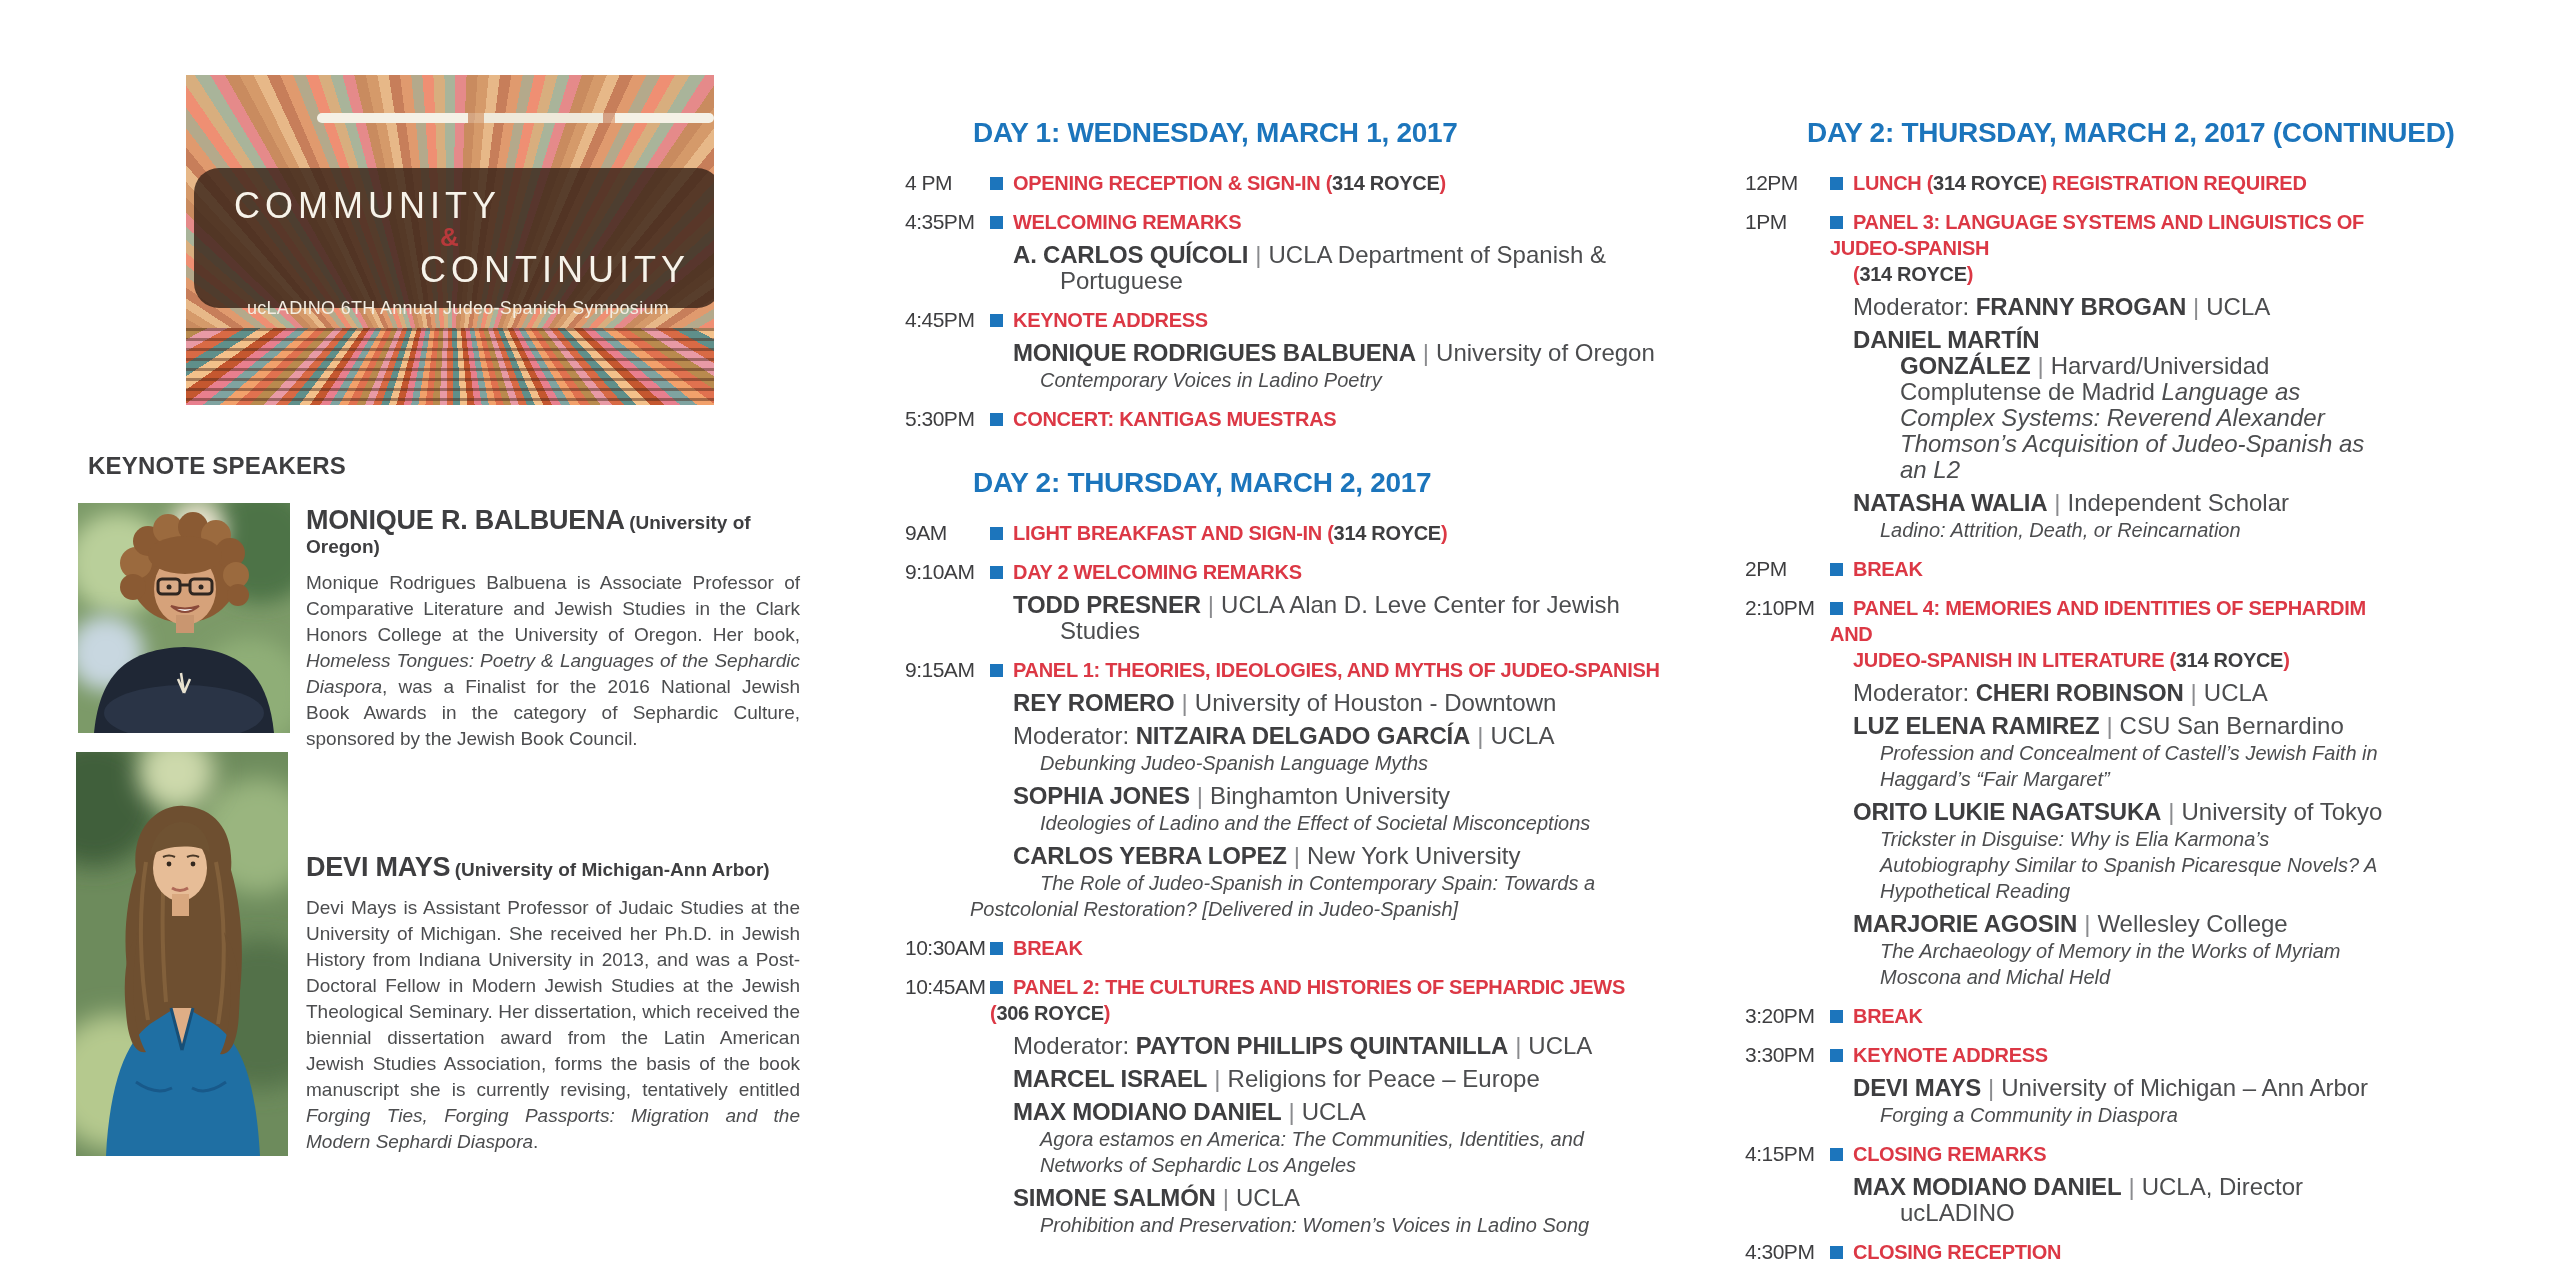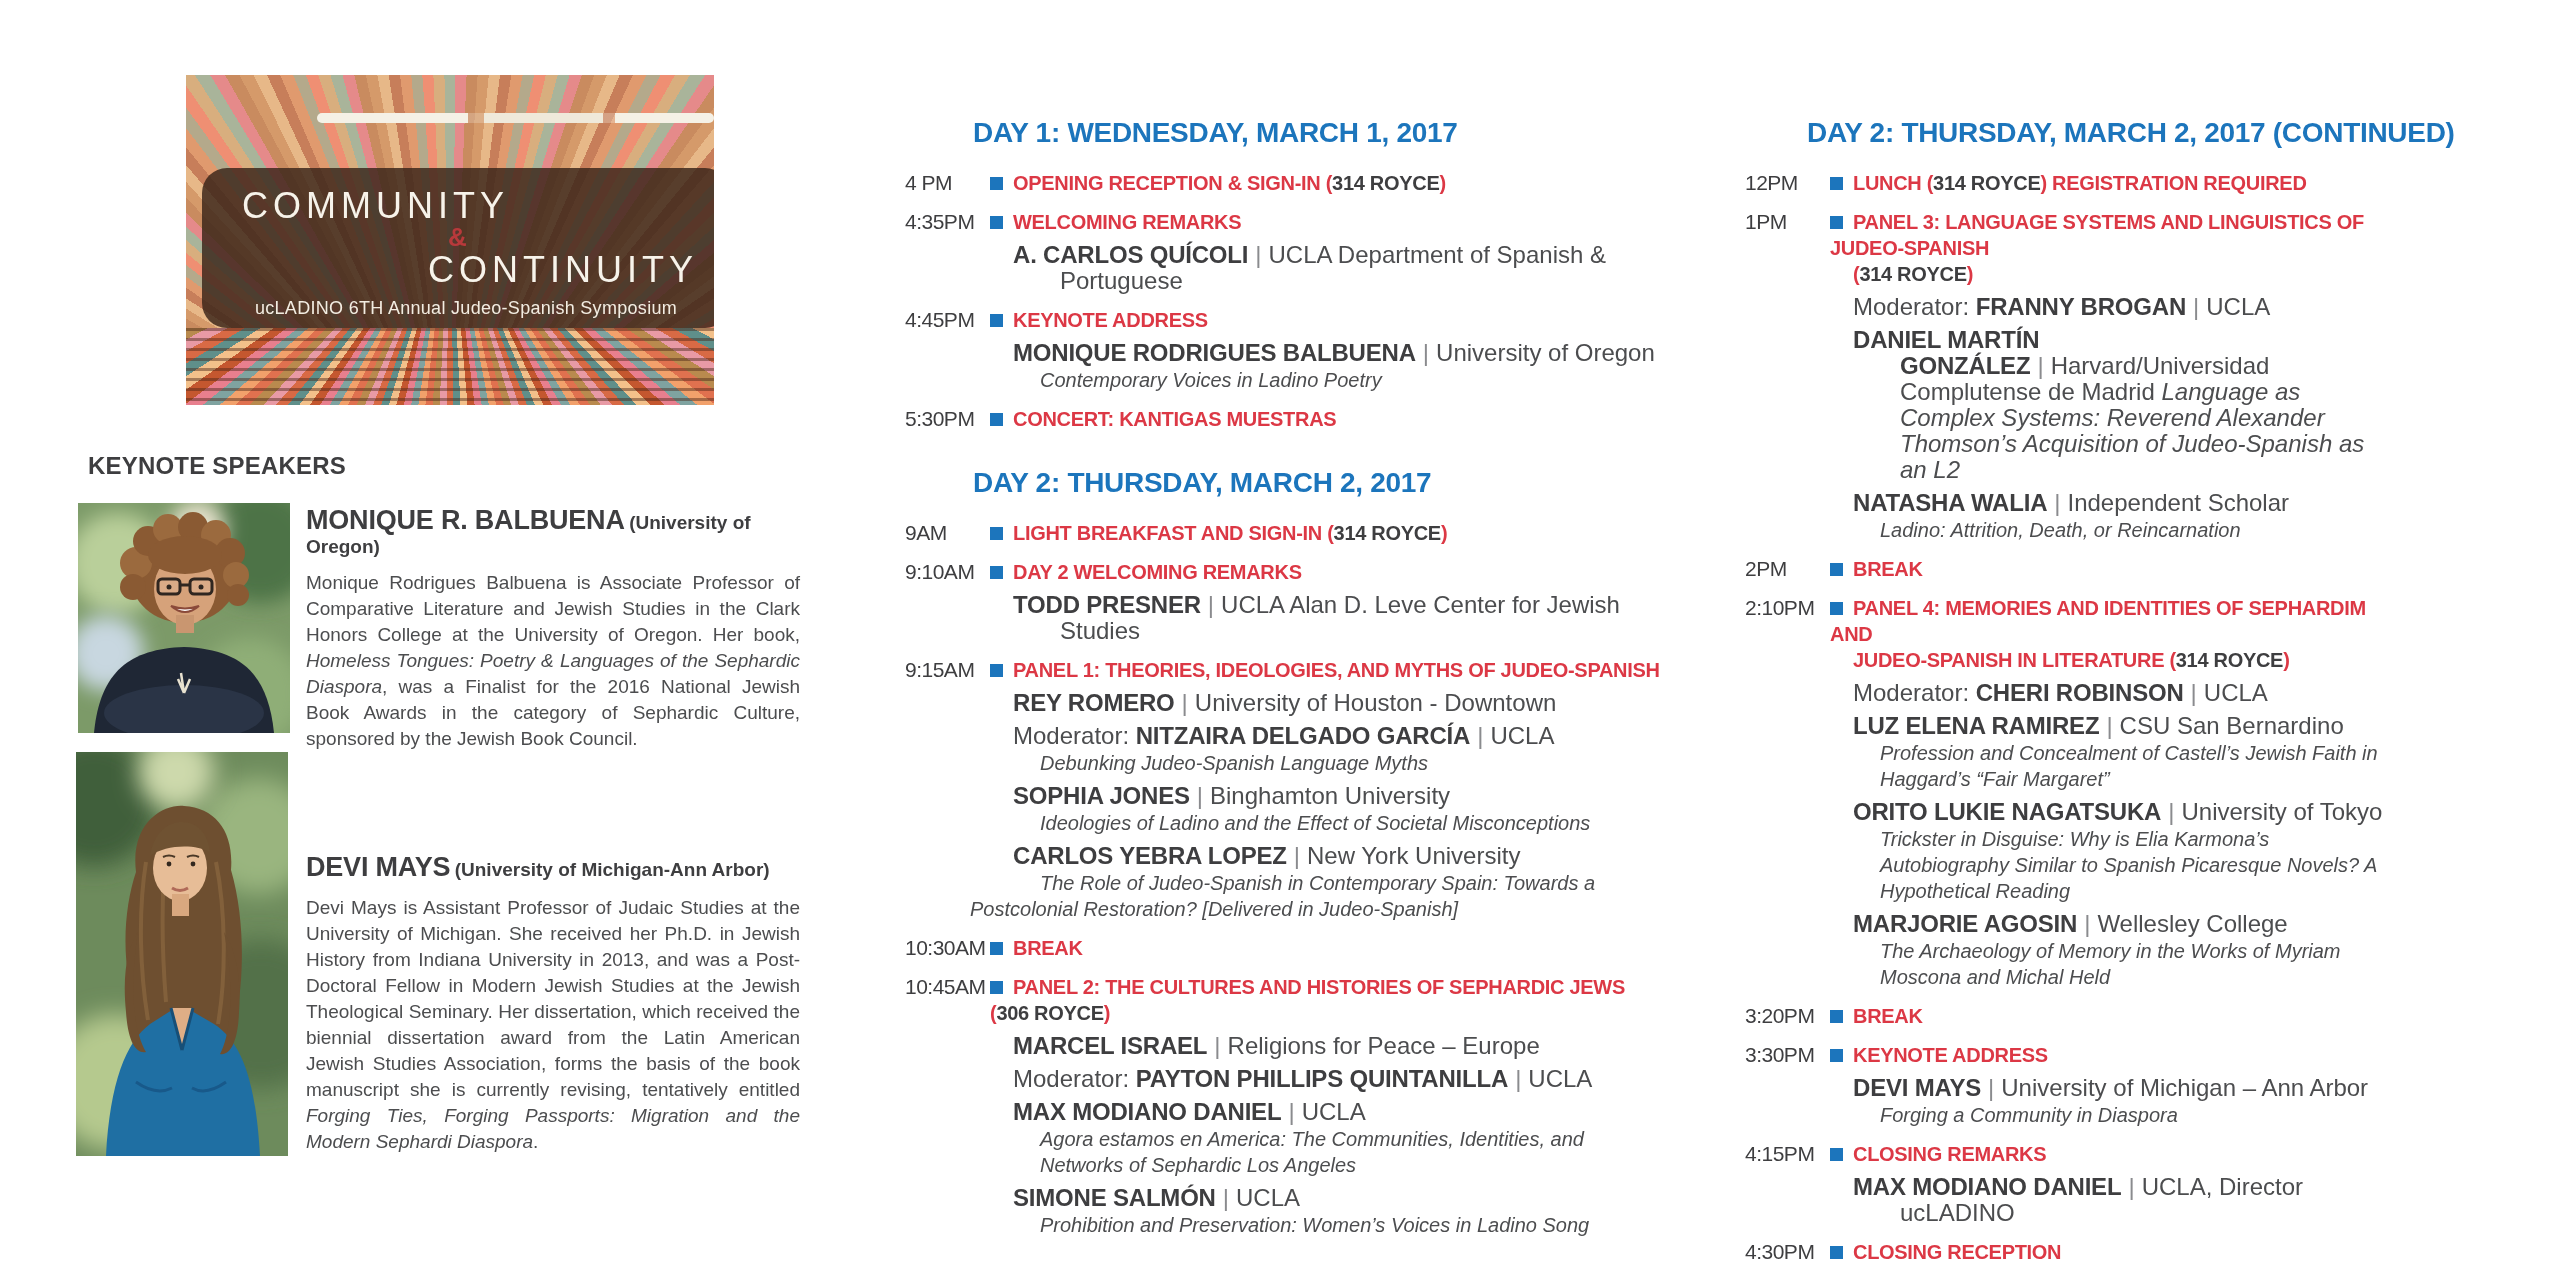--- a/index.html
+++ b/index.html
@@ -20,21 +20,21 @@
   .banner{position:absolute;left:186px;top:75px;width:528px;height:330px;overflow:hidden;background:#d8a06f;}
   .banner-rays{position:absolute;inset:0;
     background:
       repeating-conic-gradient(from 252deg at 50% 120%,
         #d59a6a 0deg 1.6deg,#e7b888 1.6deg 3.2deg,#c77e5a 3.2deg 4.8deg,
         #e09a6e 4.8deg 6.4deg,#b4a98b 6.4deg 8deg,#ef8f73 8deg 9.6deg,
         #d8ae7e 9.6deg 11.2deg,#a9b49a 11.2deg 12.8deg,#e58a8a 12.8deg 14.4deg,
         #c98b5f 14.4deg 16deg);}
   .banner-needle{position:absolute;left:131px;top:38px;width:397px;height:10px;border-radius:6px;
     background:linear-gradient(90deg,#f5f1e6 0 38%, rgba(245,241,230,.25) 38% 42%, #efe9da 42% 72%, rgba(245,241,230,.3) 72% 75%, #f5f1e6 75% 100%);}
-  .banner-band{position:absolute;left:16px;top:93px;width:528px;height:160px;background:rgba(56,35,24,0.82);border-radius:25px;}
+  .banner-band{position:absolute;left:8px;top:93px;width:528px;height:140px;background:rgba(56,35,24,0.82);border-radius:25px;}
   .bn-title{position:absolute;color:#F7F3EA;font-size:36px;line-height:36px;letter-spacing:5px;font-weight:normal;white-space:nowrap;}
   #bn-community{left:40px;top:20px;}
   #bn-amp{position:absolute;left:246px;top:56px;color:#B8393B;font-size:26px;line-height:26px;font-weight:bold;}
   #bn-continuity{left:226px;top:84px;}
   .bn-subtitle{position:absolute;left:0;top:130px;width:100%;text-align:center;font-size:18px;color:#F3EDE2;letter-spacing:0.3px;}
   .banner-strip{position:absolute;left:0;top:253px;width:528px;height:77px;
     background:
       repeating-linear-gradient(180deg, rgba(70,35,22,.45) 0 3px, rgba(0,0,0,0) 3px 10px),
       repeating-conic-gradient(from 245deg at 50% -160%,
         #e0714f 0deg 2deg,#f2a16b 2deg 4deg,#7fa3a0 4deg 6deg,#e87f8e 6deg 8deg,
@@ -243,22 +243,22 @@
       <div class="sched-item">
         <div class="time">10:30AM</div>
         <div class="content">
           <div class="title-line"><span class="bullet"></span><span class="t-red">BREAK</span></div>
         </div>
       </div>
       <div class="sched-item">
         <div class="time">10:45AM</div>
         <div class="content">
           <div class="title-line"><span class="bullet"></span><span class="t-red">PANEL 2: THE CULTURES AND HISTORIES OF SEPHARDIC JEWS (</span><span class="t-dark">306 ROYCE</span><span class="t-red">)</span></div>
+          <div class="entry"><span class="prefix">Moderator: </span><span class="name">PAYTON PHILLIPS QUINTANILLA</span><span class="pipe">|</span><span class="aff">UCLA</span></div>
           <div class="entry"><span class="name">MARCEL ISRAEL</span><span class="pipe">|</span><span class="aff">Religions for Peace – Europe</span></div>
-          <div class="entry"><span class="prefix">Moderator: </span><span class="name">PAYTON PHILLIPS QUINTANILLA</span><span class="pipe">|</span><span class="aff">UCLA</span></div>
           <div class="entry"><span class="name">MAX MODIANO DANIEL</span><span class="pipe">|</span><span class="aff">UCLA</span></div>
           <div class="paper">Agora estamos en America: The Communities, Identities, and Networks of Sephardic Los Angeles</div>
           <div class="entry"><span class="name">SIMONE SALMÓN</span><span class="pipe">|</span><span class="aff">UCLA</span></div>
           <div class="paper">Prohibition and Preservation: Women’s Voices in Ladino Song</div>
         </div>
       </div>
     </div>
   </div>
 <div class="sched-col" id="col-right">
     <div class="day-block">

